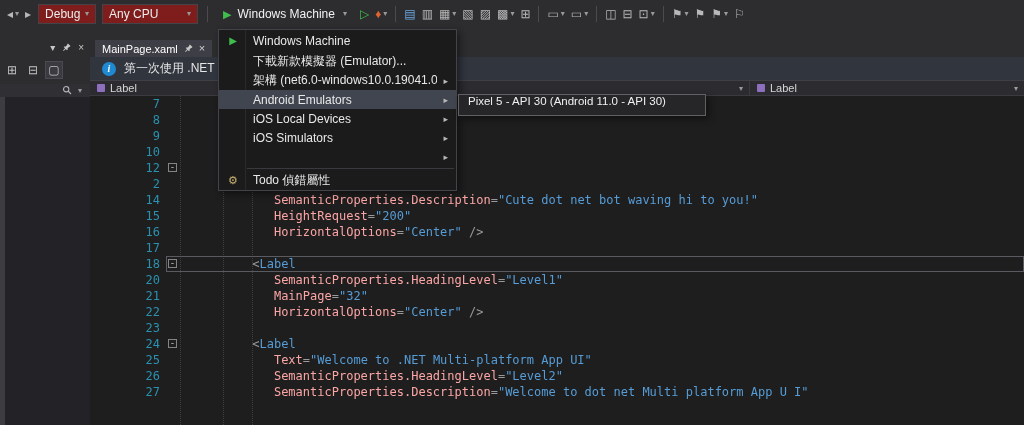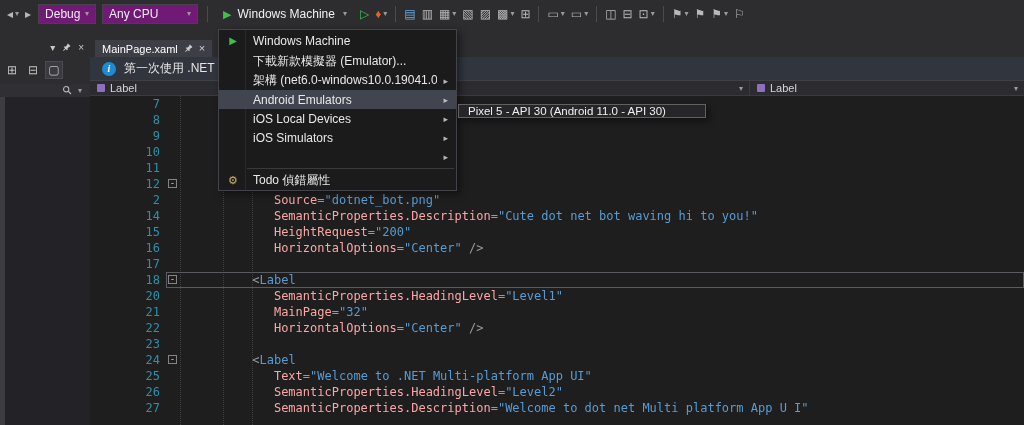--- a/index.html
+++ b/index.html
@@ -7,21 +7,21 @@
     width:1024px;height:425px;position:relative;overflow:hidden;
     background:#2d2d30;color:#d0d0d0;
     font-family:"Liberation Sans", sans-serif;font-size:12px;
   }
   
   .toolbar{position:absolute;left:0;top:0;width:1024px;height:28px;display:flex;align-items:center;padding-left:4px;gap:2px;background:#2d2d30;box-sizing:border-box;}
   .tbi{display:inline-flex;align-items:center;height:22px;padding:0 3px;color:#b8b8b8;}
   .tbi .g{font-size:12px;line-height:1;}
   .tbi .caret,.caret{font-size:8px;margin-left:2px;color:#9a9a9a;line-height:1;}
   .vsep{width:1px;height:16px;background:#4a4a50;margin:0 5px;flex:none;}
-  .combo{display:flex;align-items:center;justify-content:space-between;width:58px;height:20px;border:1px solid #434348;background:#701a75;padding:0 6px;color:#ececec;box-sizing:border-box;margin:0 2px;}
+  .combo{display:flex;align-items:center;justify-content:space-between;width:58px;height:20px;border:1px solid #434348;background:#7f1d1d;padding:0 6px;color:#ececec;box-sizing:border-box;margin:0 2px;}
   .combo.wide{width:96px;}
   .run-btn{display:flex;align-items:center;gap:6px;height:22px;padding:0 8px;color:#f2f2f2;}
   .run-btn .play{color:#3FBE4E;font-size:11px;line-height:1;}
   
   .lp-header{position:absolute;left:0;top:40px;width:90px;height:16px;display:flex;justify-content:flex-end;align-items:center;gap:7px;padding-right:6px;color:#c8c8c8;box-sizing:border-box;}
   .lp-header .hi{font-size:10px;line-height:1;}
   .lp-toolbar{position:absolute;left:0;top:58px;width:90px;height:24px;display:flex;align-items:center;gap:3px;padding-left:3px;color:#c0c0c0;box-sizing:border-box;}
   .lp-tool{width:18px;height:18px;display:flex;align-items:center;justify-content:center;font-size:12px;}
   .lp-tool.selected{border:1px solid #4a4a52;background:#3a3a40;box-sizing:border-box;}
   .lp-search{position:absolute;left:0;top:84px;width:90px;height:13px;background:#2f2f34;display:flex;align-items:center;justify-content:flex-end;gap:4px;padding-right:8px;box-sizing:border-box;}
@@ -58,21 +58,21 @@
   .menu::before{content:"";position:absolute;left:26px;top:0;bottom:0;width:1px;background:#2a2a2c;}
   .m-item{position:relative;height:19px;display:flex;align-items:center;padding:0 8px 0 34px;color:#e8e8e8;font-size:12px;box-sizing:border-box;}
   .m-item.first{height:22px;}
   .m-item.hl{background:#404550;gap:45px;}
   .m-icon{position:absolute;left:6px;width:16px;text-align:center;line-height:1;}
   .m-icon.play{color:#3FBE4E;font-size:10px;}
   .m-icon.wrench{color:#c8b070;font-size:11px;}
   .m-label{white-space:nowrap;overflow:hidden;flex:1;}
   .m-arrow{margin-left:auto;color:#b8b8b8;font-size:9px;padding-left:6px;}
   .m-sep{height:1px;background:#3a3a3e;margin:2px 2px 2px 28px;}
-  .submenu{position:absolute;left:458px;top:104px;width:248px;height:14px;background:#262629;border:1px solid #606065;box-shadow:3px 3px 7px rgba(0,0,0,.45);z-index:60;display:flex;align-items:flex-end;padding:0 9px;color:#f0f0f0;font-size:11.5px;box-sizing:border-box;white-space:nowrap;overflow:hidden;}
+  .submenu{position:absolute;left:458px;top:94px;width:248px;height:22px;background:#262629;border:1px solid #606065;box-shadow:3px 3px 7px rgba(0,0,0,.45);z-index:60;display:flex;align-items:flex-start;padding:0 9px;color:#f0f0f0;font-size:11.5px;box-sizing:border-box;white-space:nowrap;overflow:hidden;}
 </style>
 </head>
 <body>
 
 <div class="toolbar">
   <span id="tb-left" style="display:inline-flex;align-items:center;">
       <span class="tbi">
         <span class="g">◂</span>
         <span class="caret">▾</span>
       </span>
@@ -229,24 +229,20 @@
       </div>
       <div class="row">
         <span class="ln">9</span>
         <span class="content"><span class="codespan"></span></span>
       </div>
       <div class="row">
         <span class="ln">10</span>
         <span class="content"><span class="codespan"></span></span>
       </div>
       <div class="row">
-        <span class="ln">11</span>
-        <span class="content"><span class="codespan"></span></span>
-      </div>
-      <div class="row">
         <span class="ln">12</span>
         <span class="content"><span class="fold">-</span><span class="codespan"></span></span>
       </div>
       <div class="row">
         <span class="ln">2</span>
         <span class="content"><span class="codespan">             <span class="c-attr">Source</span><span class="c-delim">=</span><span class="c-val">"dotnet_bot.png"</span></span></span>
       </div>
       <div class="row">
         <span class="ln">14</span>
         <span class="content"><span class="codespan">             <span class="c-attr">SemanticProperties.Description</span><span class="c-delim">=</span><span class="c-val">"Cute dot net bot waving hi to you!"</span></span></span>

